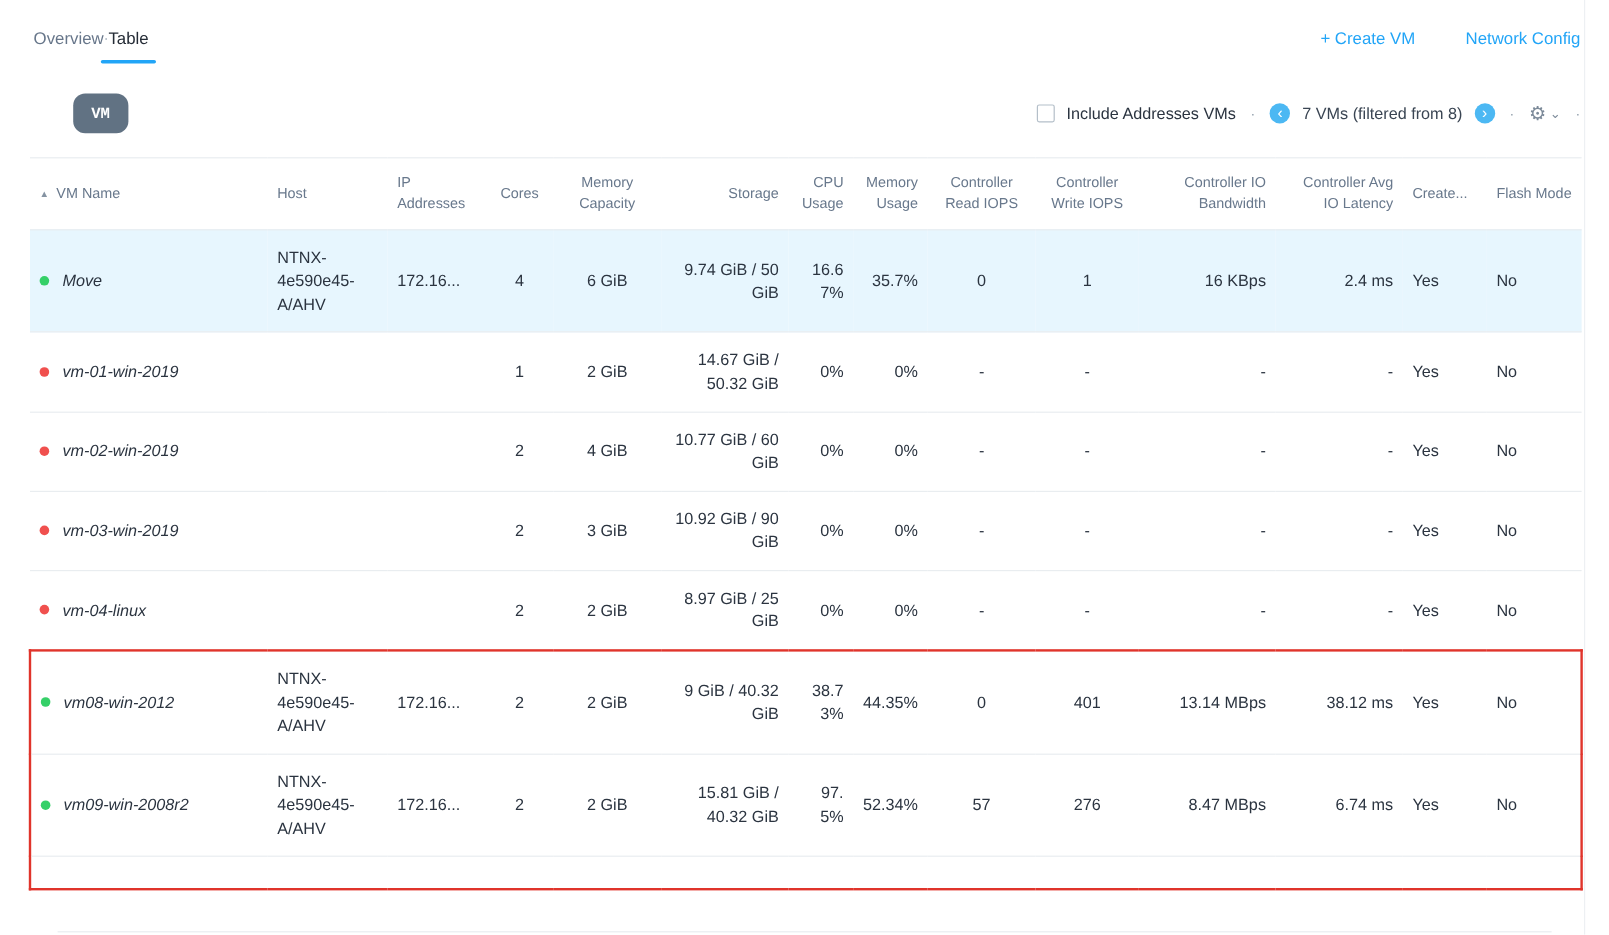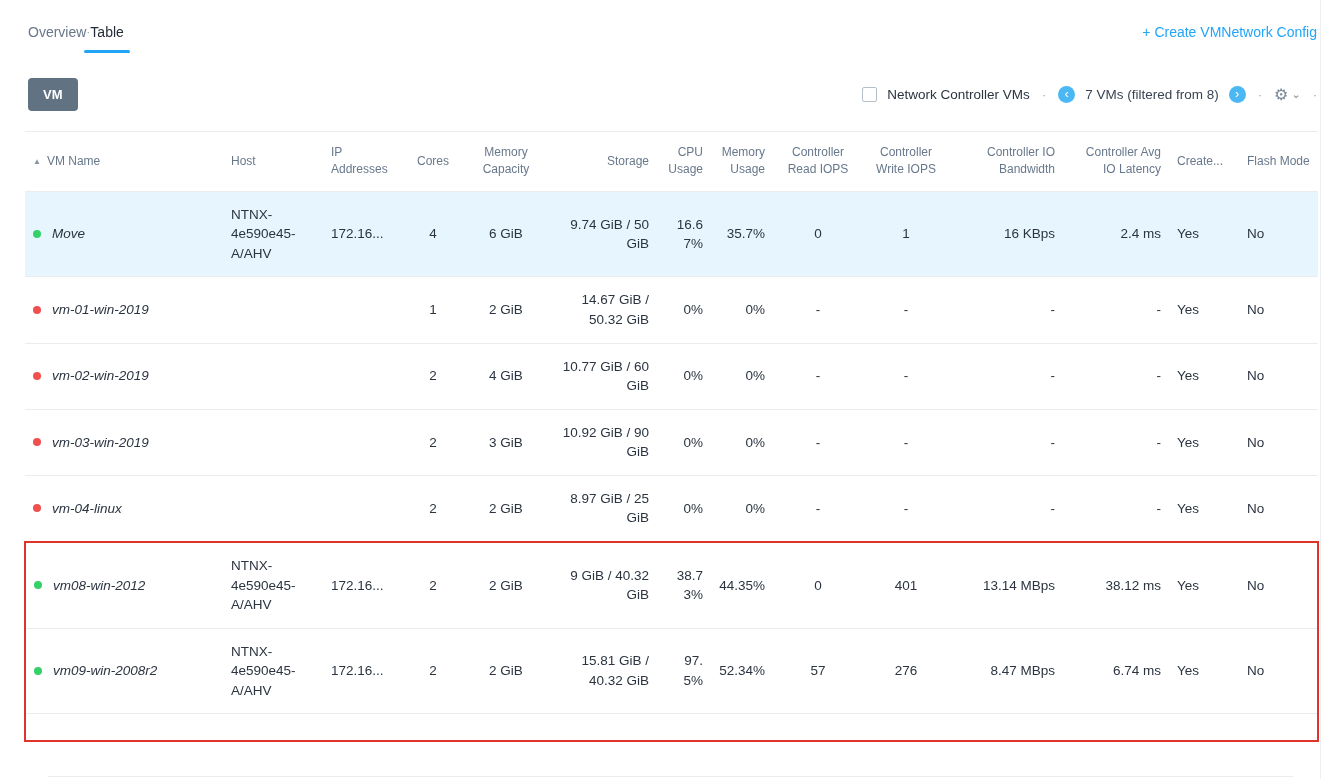--- a/index.html
+++ b/index.html
@@ -6,26 +6,26 @@
   html, body { width: 1341px; height: 779px; background: #fff; overflow: hidden; }
   body { font-family: "Liberation Sans", sans-serif; font-size: 13px; color: #2b3440; position: relative; }
 
   
   .topbar { display: flex; justify-content: space-between; align-items: center; padding: 16px 24px 0 28px; height: 48px; }
   .tabs { display: flex; align-items: center; font-size: 14px; }
   .tab { color: #67768a; cursor: pointer; position: relative; }
   .tab.active { color: #252c36; font-weight: 400; }
   .tab.active::after { content: ""; position: absolute; left: -6px; right: -6px; bottom: -13px; height: 3px; background: var(--accent); border-radius: 2px; }
   .tab-sep { color: #9aa6b2; font-size: 12px; }
-  .top-actions { display: flex; align-items: center; }
+  .top-actions { display: flex; align-items: center; gap: 42px; }
   .link { color: var(--accent); font-size: 14px; cursor: pointer; text-decoration: none; }
 
   
   .toolbar { display: flex; justify-content: space-between; align-items: center; padding: 0 22px 0 28px; margin-top: 30px; }
-  .vm-btn { background: var(--slate); color: #fff; border: none; border-radius: 4px; padding: 9px 15px; font-size: 13px; font-family: Liberation Sans, sans-serif; font-weight: 700; cursor: pointer; }
+  .vm-btn { background: var(--slate); color: #fff; border: none; border-radius: 10px; padding: 9px 15px; font-size: 13px; font-family: Liberation Mono, monospace; font-weight: 700; cursor: pointer; margin-left: 33px; }
   .toolbar-right { display: flex; align-items: center; gap: 10px; }
   .checkbox { width: 15px; height: 15px; border: 1px solid #b4bfc9; border-radius: 2px; background: #fff; display: inline-block; cursor: pointer; }
   .cb-label { color: #2b3440; font-size: 13.5px; cursor: pointer; }
   .sep { color: #9aa6b2; padding: 0 2px; }
   .pg { width: 17px; height: 17px; border-radius: 50%; background: #4cb8f3; color: #fff; display: inline-flex; align-items: center; justify-content: center; font-size: 13px; line-height: 1; cursor: pointer; padding-bottom: 2px; }
   .count { color: #3a4553; font-size: 13.5px; }
   .gear-wrap { display: inline-flex; align-items: center; gap: 3px; cursor: pointer; }
   .gear { color: #7c8a99; font-size: 16px; }
   .chev { color: #7c8a99; font-size: 11px; }
   .search { position: relative; }
@@ -67,21 +67,21 @@
   <div class="top-actions">
     <a class="link">+ Create VM</a>
     <a class="link">Network Config</a>
   </div>
 </div>
 
 <div class="toolbar">
   <button class="vm-btn">VM</button>
   <div class="toolbar-right">
     <span class="checkbox"></span>
-    <span class="cb-label">Network Controller VMs</span>
+    <span class="cb-label">Include Addresses VMs</span>
     <span class="sep">·</span>
     <span class="pg">‹</span>
     <span class="count">7 VMs (filtered from 8)</span>
     <span class="pg">›</span>
     <span class="sep">·</span>
     <span class="gear-wrap">
       <span class="gear">⚙</span>
       <span class="chev">⌄</span>
     </span>
     <span class="sep">·</span>

